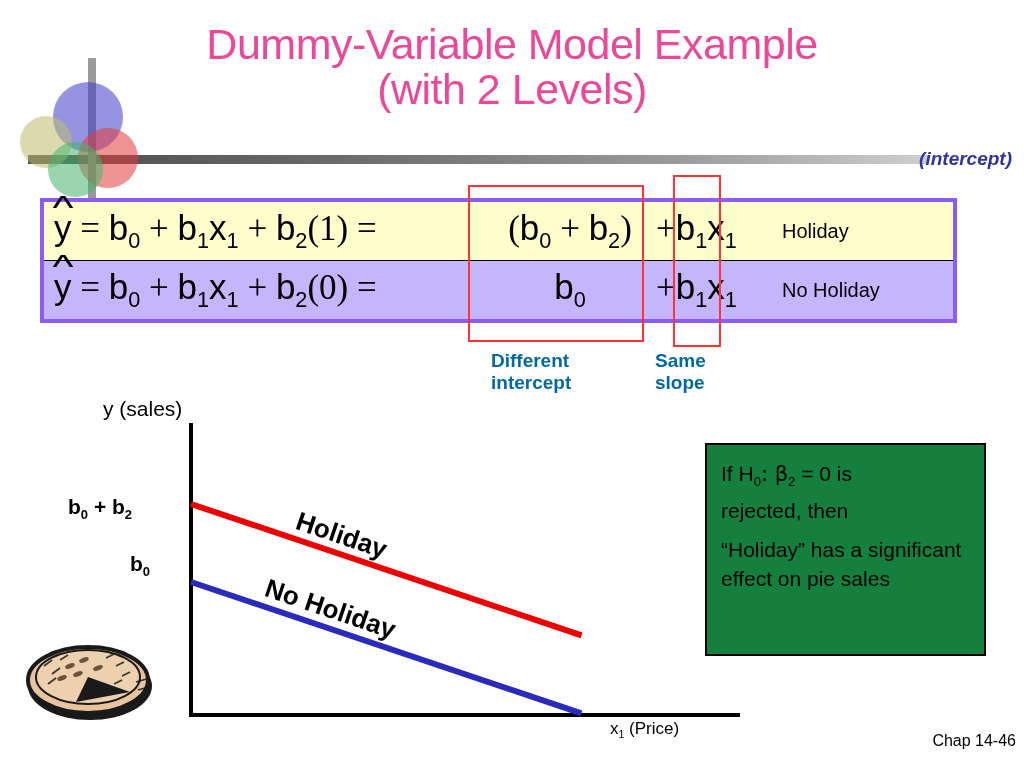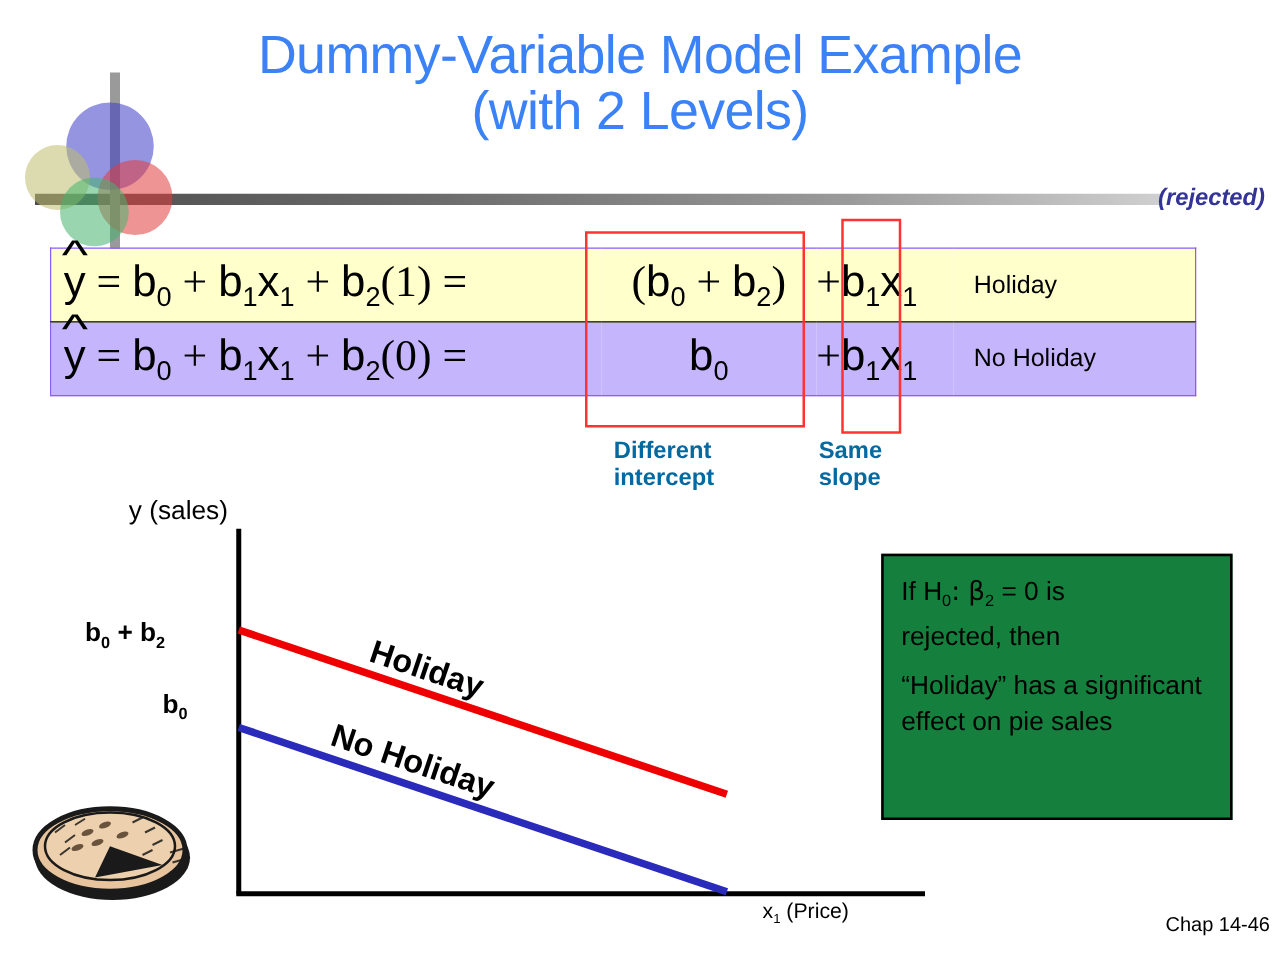--- a/index.html
+++ b/index.html
@@ -31,41 +31,41 @@
     width: 8px; height: 152px;
     background: #9a9a9a;
   }
 
   
   #title-block {
     position: absolute;
     left: 0; top: 22px;
     width: 1024px;
     text-align: center;
-    color: #3b82f6;
+    color: #ec4899;
     font-size: 43px;
     line-height: 45px;
     letter-spacing: -0.5px;
     white-space: pre-line;
   }
   #continued {
     position: absolute;
     right: 12px; top: 148px;
     color: #333399;
     font-style: italic;
     font-weight: bold;
     font-size: 19px;
   }
 
   
   #eq-table {
     position: absolute;
     left: 40px; top: 198px;
     width: 917px;
-    border: 1px solid #8b5cf6;
+    border: 4px solid #8b5cf6;
     border-collapse: collapse;
     table-layout: fixed;
   }
   #eq-table td {
     border: none;
     padding: 0;
     vertical-align: middle;
     height: 58px;
   }
   #eq-table tr.row-holiday td { background: #ffffcc; }
@@ -182,21 +182,21 @@
   <div class="deco-line-h"></div>
   <div class="deco-line-v"></div>
   <div class="deco-circle" style="left:53px; top:52px; width:70px; height:70px; background:rgba(60,60,200,0.55);"></div>
   <div class="deco-circle" style="left:20px; top:86px; width:52px; height:52px; background:rgba(190,190,110,0.55);"></div>
   <div class="deco-circle" style="left:78px; top:98px; width:60px; height:60px; background:rgba(225,60,60,0.55);"></div>
   <div class="deco-circle" style="left:48px; top:112px; width:55px; height:55px; background:rgba(70,180,110,0.55);"></div>
 </div>
 
 <div id="title-block">Dummy-Variable Model Example
 (with 2 Levels)</div>
-<div id="continued">(rejected)</div>
+<div id="continued">(intercept)</div>
 
 <table id="eq-table">
   <tbody>
       <tr class="row-holiday">
     <td class="eq cell-lhs" style="width:430px;">
       <span class="hatb vv">y</span> = <span class="vv">b<sub>0</sub></span> + <span class="vv">b<sub>1</sub>x<sub>1</sub></span> + <span class="vv">b<sub>2</sub></span>(1) =
     </td>
     <td class="eq cell-mid" style="width:172px;">
       (<span class="vv">b<sub>0</sub></span> + <span class="vv">b<sub>2</sub></span>)
     </td>

